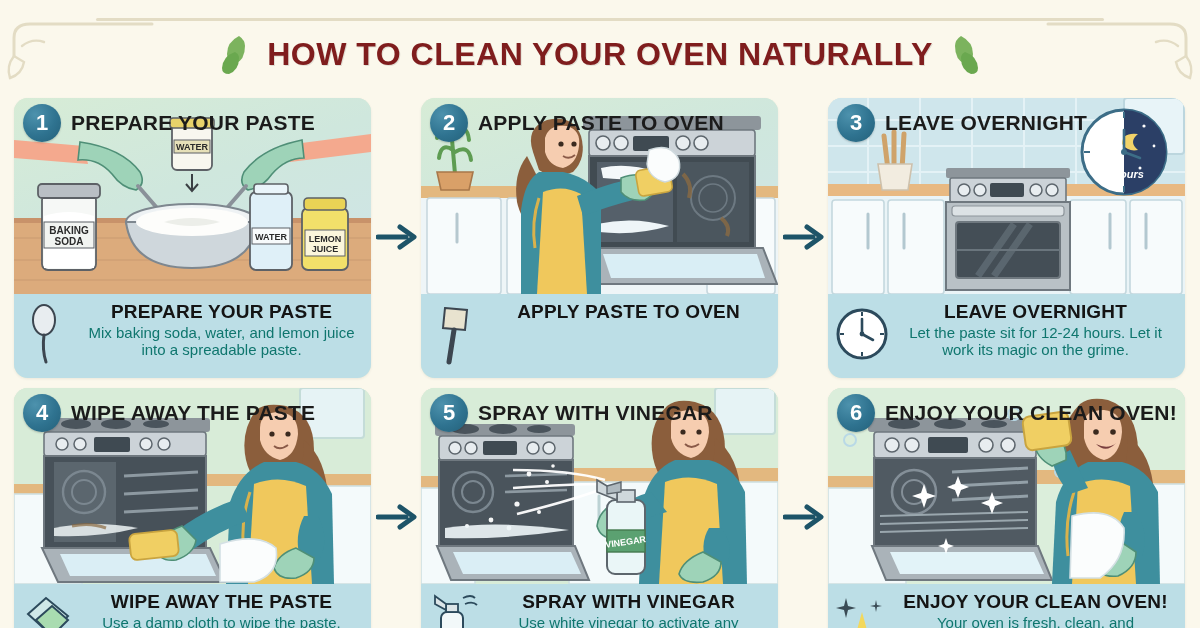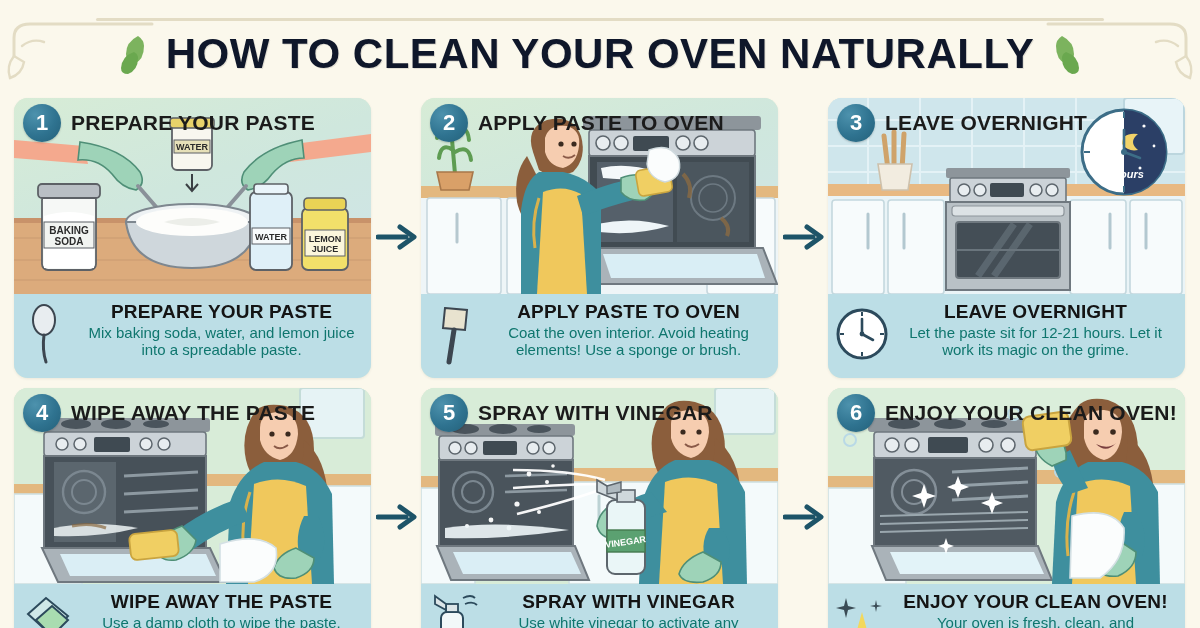--- a/index.html
+++ b/index.html
@@ -42,24 +42,24 @@
     top: 26px;
     left: 0;
     width: 1200px;
     height: 56px;
     display: flex;
     align-items: center;
     justify-content: center;
     gap: 14px;
   }
   .title-text {
-    font-size: 42px;
+    font-size: 32px;
     font-weight: bold;
     letter-spacing: 0.5px;
-    color: #0f172a;
+    color: #7f1d1d;
     white-space: nowrap;
     text-shadow: 1px 1px 0 rgba(0,0,0,0.10);
   }
   .leaf-deco { width: 34px; height: 44px; flex: none; }
 
   
   .grid {
     position: absolute;
     top: 98px;
     left: 14px;
@@ -325,21 +325,20 @@
       <div class="badge">2</div>
       <div class="card-heading">APPLY PASTE TO OVEN</div>
     </div>
     <div class="caption">
       <svg class="cap-icon" viewBox="0 0 52 70">
         <path d="M16 8 L38 10 L36 30 L14 28 Z" fill="#e8e3cf" stroke="#3c4650" stroke-width="2"></path>
         <path d="M25 30 L20 62" stroke="#3c4650" stroke-width="5" stroke-linecap="round"></path>
       </svg>
       <div class="cap-body">
         <div class="cap-title">APPLY PASTE TO OVEN</div>
-        <div class="cap-desc">Coat the oven interior. Avoid heating elements! Use a sponge or brush.</div>
       </div>
     </div>
   </div>
 
   <div class="card kitchen-blue">
     <div class="scene">
       <svg width="357" height="196" viewBox="0 0 357 196" style="position:absolute;left:0;top:0">
         <rect x="0" y="0" width="357" height="92" fill="#cfe6ec"></rect>
         <g stroke="#e4f2f6" stroke-width="2">
           <line x1="0" y1="22" x2="357" y2="22"></line>
@@ -415,21 +414,21 @@
         <line x1="26" y1="34" x2="37" y2="40" stroke="#2c4a5c" stroke-width="2.6" stroke-linecap="round"></line>
         <g stroke="#2c4a5c" stroke-width="2">
           <line x1="26" y1="12" x2="26" y2="16"></line>
             <line x1="26" y1="52" x2="26" y2="56"></line>
           <line x1="4" y1="34" x2="8" y2="34"></line>
             <line x1="44" y1="34" x2="48" y2="34"></line>
         </g>
       </svg>
       <div class="cap-body">
         <div class="cap-title">LEAVE OVERNIGHT</div>
-        <div class="cap-desc">Let the paste sit for 12-21 hours. Let it work its magic on the grime.</div>
+        <div class="cap-desc">Let the paste sit for 12-24 hours. Let it work its magic on the grime.</div>
       </div>
     </div>
   </div>
 
   <div class="card row2">
     <div class="scene">
       <svg width="357" height="196" viewBox="0 0 357 196" style="position:absolute;left:0;top:0">
         <rect x="0" y="0" width="357" height="196" fill="#d8ecd8"></rect>
         <rect x="286" y="0" width="64" height="50" rx="3" fill="#e6f3f5" stroke="#c4dcd8" stroke-width="2"></rect>
         <rect x="0" y="96" width="68" height="10" fill="#e3b87f"></rect>

